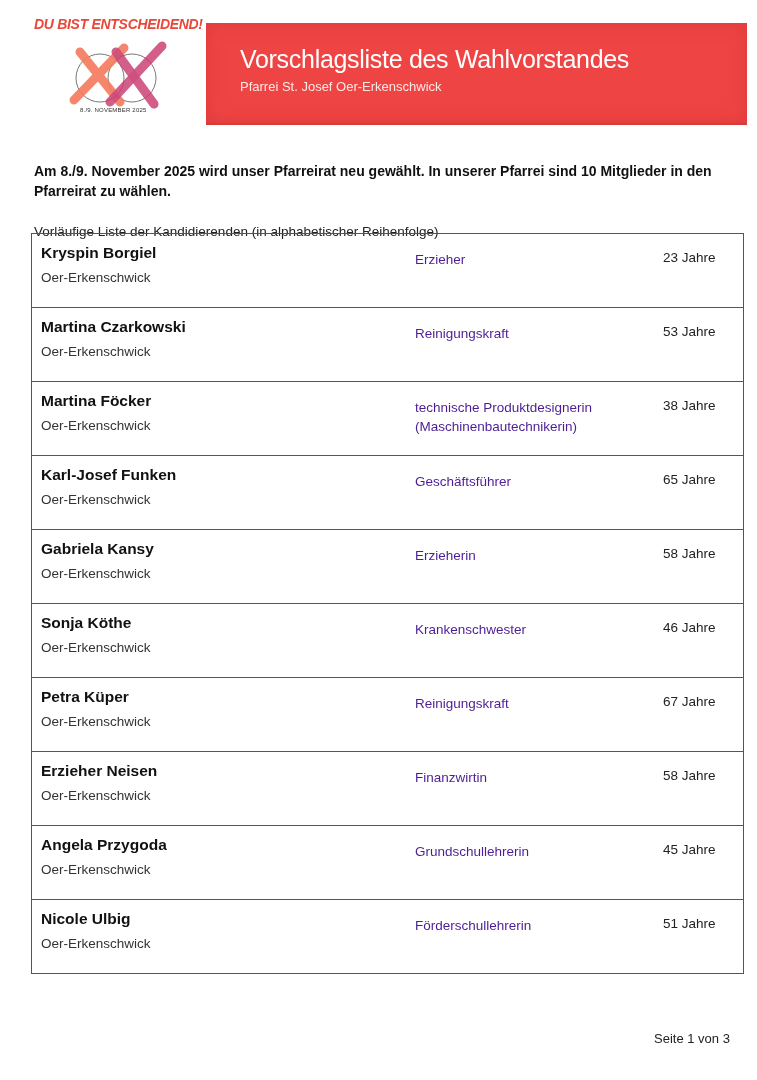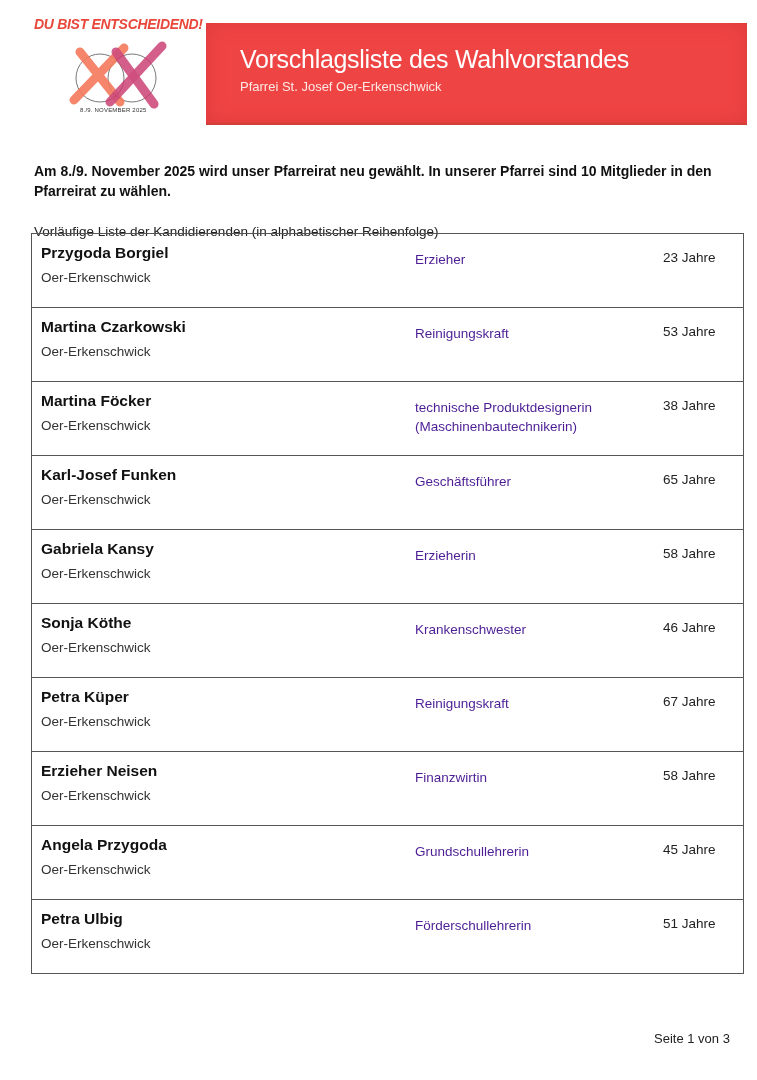--- a/index.html
+++ b/index.html
@@ -70,21 +70,21 @@
 <div class="banner">
   <div class="banner-title">Vorschlagsliste des Wahlvorstandes</div>
   <div class="banner-sub">Pfarrei St. Josef  Oer-Erkenschwick</div>
 </div>
 
 <div class="intro">Am 8./9. November 2025 wird unser Pfarreirat neu gewählt. In unserer Pfarrei sind 10 Mitglieder in den Pfarreirat zu wählen.</div>
 <div class="list-caption">Vorläufige Liste der Kandidierenden (in alphabetischer Reihenfolge)</div>
 
 <div class="table">
   <div class="row">
-    <span class="name">Przygoda Borgiel</span>
+    <span class="name">Kryspin Borgiel</span>
     <span class="city">Oer-Erkenschwick</span>
     <span class="job">Erzieher</span>
     <span class="age">23 Jahre</span>
   </div>
   <div class="row">
     <span class="name">Martina Czarkowski</span>
     <span class="city">Oer-Erkenschwick</span>
     <span class="job">Reinigungskraft</span>
     <span class="age">53 Jahre</span>
   </div>
@@ -124,20 +124,20 @@
     <span class="job">Finanzwirtin</span>
     <span class="age">58 Jahre</span>
   </div>
   <div class="row">
     <span class="name">Angela Przygoda</span>
     <span class="city">Oer-Erkenschwick</span>
     <span class="job">Grundschullehrerin</span>
     <span class="age">45 Jahre</span>
   </div>
   <div class="row">
-    <span class="name">Petra Ulbig</span>
+    <span class="name">Nicole Ulbig</span>
     <span class="city">Oer-Erkenschwick</span>
     <span class="job">Förderschullehrerin</span>
     <span class="age">51 Jahre</span>
   </div>
 </div>
 
 <div class="footer">Seite 1 von 3</div>
 
 </body></html>

